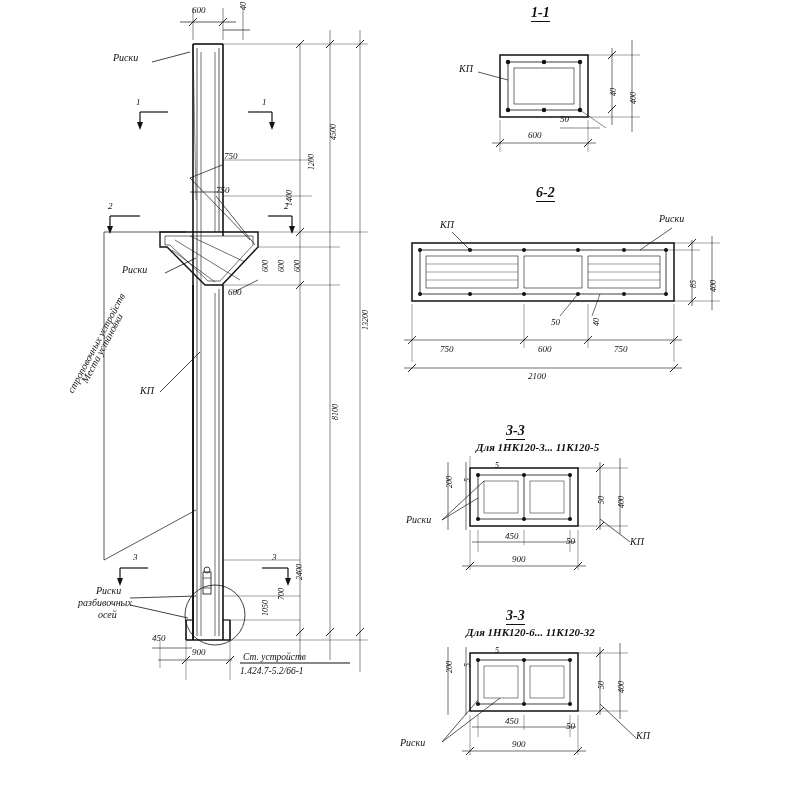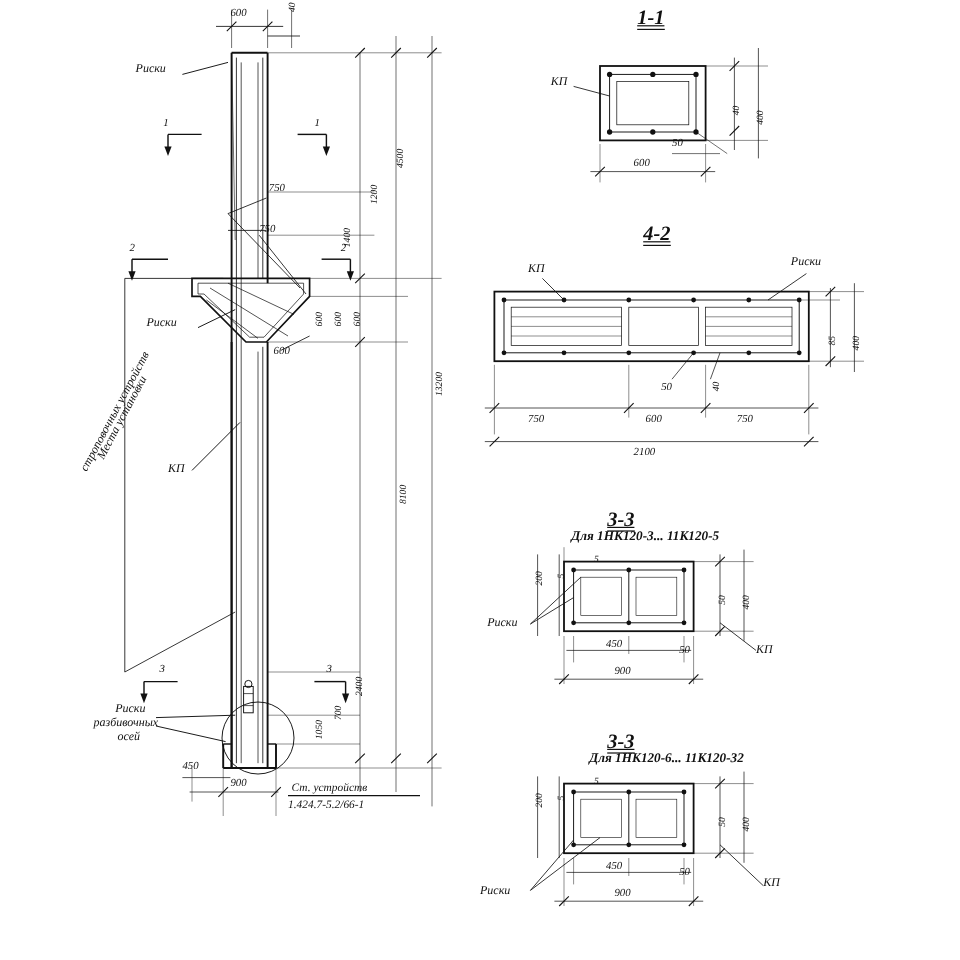--- a/index.html
+++ b/index.html
@@ -16,21 +16,21 @@
   .lbl{
     position:absolute;
     font-family:"Liberation Serif", serif;
     font-style:italic;
     color:#111;
     white-space:nowrap;
     line-height:1;
   }
   .dim{font-size:9px;}
   .dim-s{font-size:8px;}
-  .ttl{font-size:17px;font-weight:bold;text-decoration:underline;}
+  .ttl{font-size:14px;font-weight:bold;}
   .ttl-sm{font-size:11px;font-weight:bold;}
   .note{font-size:10px;}
   .rot-neg{transform:rotate(-62deg);transform-origin:left top;}
   .uline{border-bottom:1.4px solid #111;padding-bottom:1px;}
   .doc{font-size:9.5px;font-style:italic;text-align:center;}
 </style>
 </head>
 <body>
 
 <div id="sheet">
@@ -361,21 +361,21 @@
 <div class="lbl doc" style="left:243px;top:653px;">Ст. устройств</div>
 <div class="lbl doc" style="left:240px;top:667px;">1.424.7-5.2/66-1</div>
 
 <div class="lbl ttl uline" style="left:531px;top:6px;">1-1</div>
 <div class="lbl note" style="left:459px;top:64px;">КП</div>
 <div class="lbl dim" style="left:528px;top:131px;">600</div>
 <div class="lbl dim-s" style="left:610px;top:96px;transform:rotate(-90deg);transform-origin:left top;">40</div>
 <div class="lbl dim-s" style="left:630px;top:104px;transform:rotate(-90deg);transform-origin:left top;">400</div>
 <div class="lbl dim" style="left:560px;top:115px;">50</div>
 
-<div class="lbl ttl uline" style="left:536px;top:186px;">4-2</div>
+<div class="lbl ttl uline" style="left:536px;top:186px;">6-2</div>
 <div class="lbl note" style="left:440px;top:220px;">КП</div>
 <div class="lbl note" style="left:659px;top:214px;">Риски</div>
 <div class="lbl dim" style="left:440px;top:345px;">750</div>
 <div class="lbl dim" style="left:538px;top:345px;">600</div>
 <div class="lbl dim" style="left:614px;top:345px;">750</div>
 <div class="lbl dim" style="left:528px;top:372px;">2100</div>
 <div class="lbl dim" style="left:551px;top:318px;">50</div>
 <div class="lbl dim-s" style="left:593px;top:326px;transform:rotate(-90deg);transform-origin:left top;">40</div>
 <div class="lbl dim-s" style="left:690px;top:288px;transform:rotate(-90deg);transform-origin:left top;">85</div>
 <div class="lbl dim-s" style="left:710px;top:292px;transform:rotate(-90deg);transform-origin:left top;">400</div>
@@ -387,21 +387,21 @@
 <div class="lbl dim-s" style="left:495px;top:462px;">5</div>
 <div class="lbl note" style="left:406px;top:515px;">Риски</div>
 <div class="lbl note" style="left:630px;top:537px;">КП</div>
 <div class="lbl dim" style="left:505px;top:532px;">450</div>
 <div class="lbl dim" style="left:512px;top:555px;">900</div>
 <div class="lbl dim-s" style="left:598px;top:504px;transform:rotate(-90deg);transform-origin:left top;">50</div>
 <div class="lbl dim-s" style="left:618px;top:508px;transform:rotate(-90deg);transform-origin:left top;">400</div>
 <div class="lbl dim" style="left:566px;top:537px;">50</div>
 
 <div class="lbl ttl uline" style="left:506px;top:609px;">3-3</div>
-<div class="lbl ttl-sm" style="left:491px;top:627px;">Для 1НК120-6... 11К120-32</div>
+<div class="lbl ttl-sm" style="left:466px;top:627px;">Для 1НК120-6... 11К120-32</div>
 <div class="lbl dim-s" style="left:446px;top:673px;transform:rotate(-90deg);transform-origin:left top;">200</div>
 <div class="lbl dim-s" style="left:464px;top:667px;transform:rotate(-90deg);transform-origin:left top;">5</div>
 <div class="lbl dim-s" style="left:495px;top:647px;">5</div>
 <div class="lbl note" style="left:400px;top:738px;">Риски</div>
 <div class="lbl note" style="left:636px;top:731px;">КП</div>
 <div class="lbl dim" style="left:505px;top:717px;">450</div>
 <div class="lbl dim" style="left:512px;top:740px;">900</div>
 <div class="lbl dim-s" style="left:598px;top:689px;transform:rotate(-90deg);transform-origin:left top;">50</div>
 <div class="lbl dim-s" style="left:618px;top:693px;transform:rotate(-90deg);transform-origin:left top;">400</div>
 <div class="lbl dim" style="left:566px;top:722px;">50</div>

